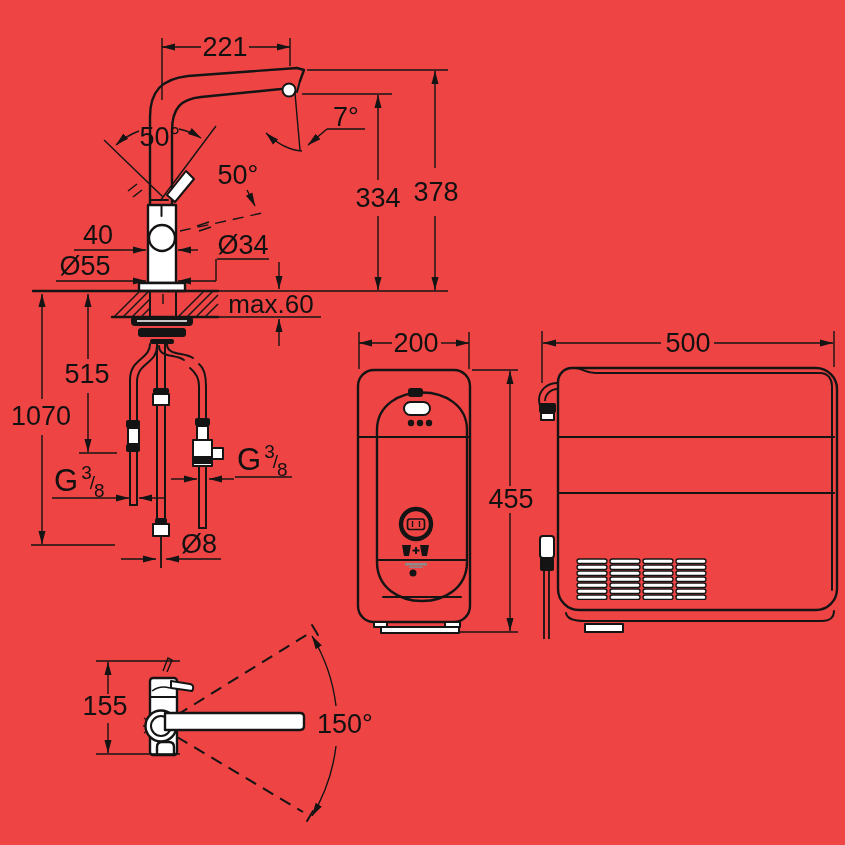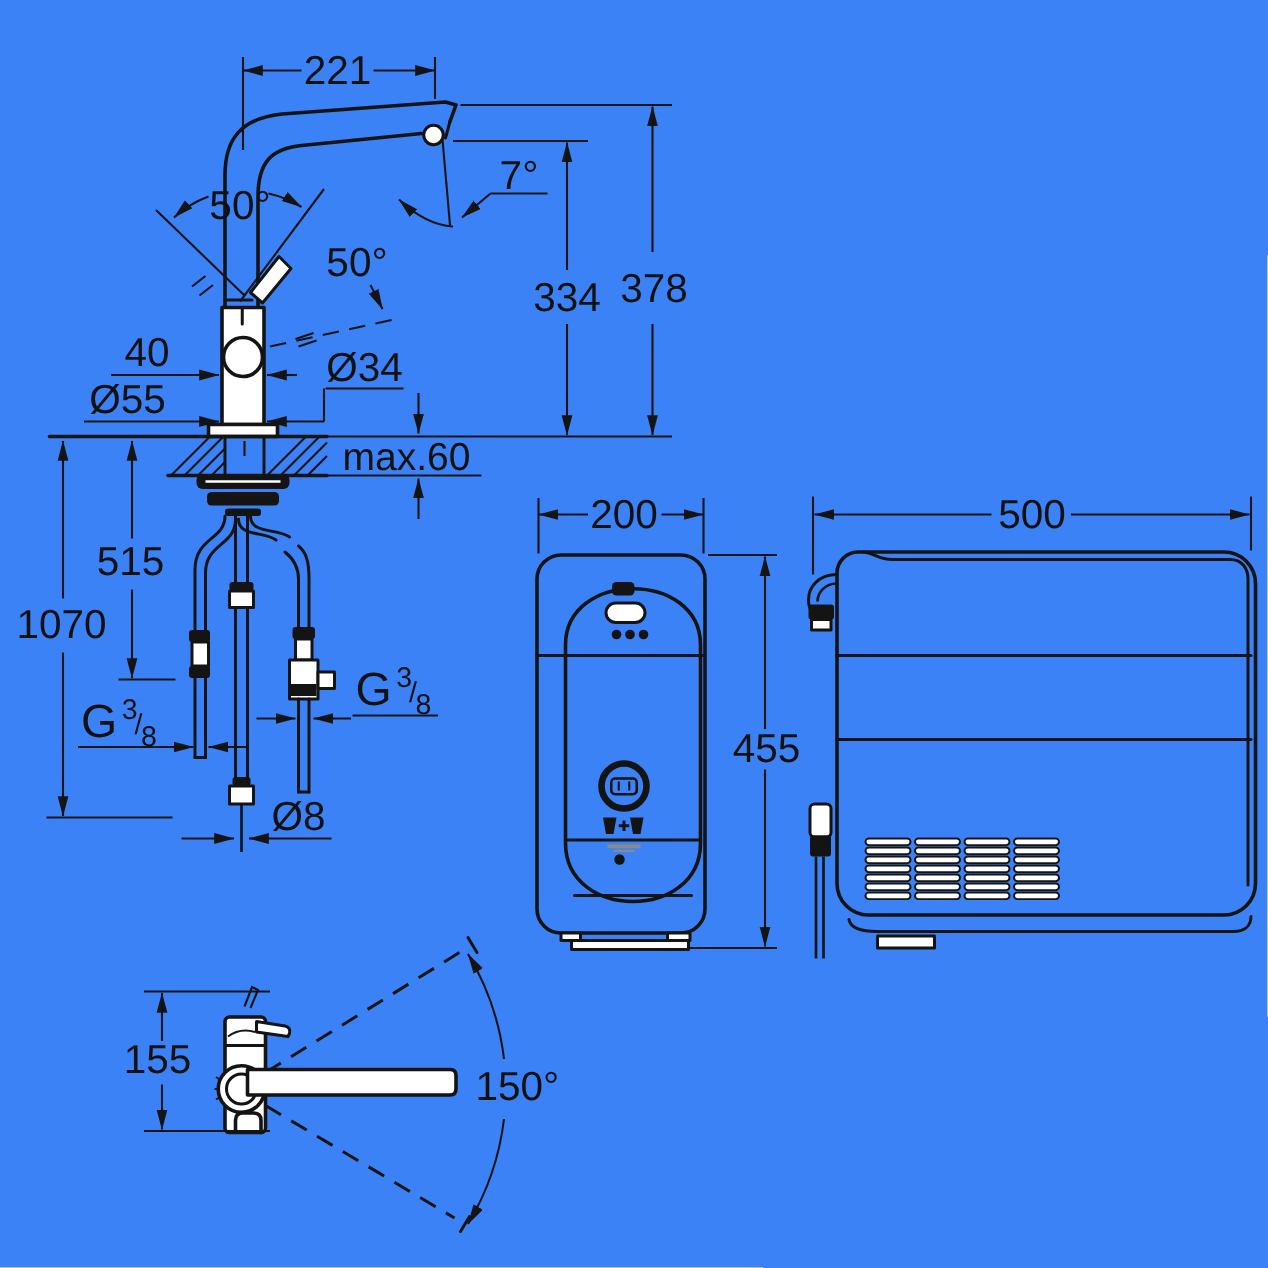--- a/index.html
+++ b/index.html
@@ -1,16 +1,16 @@
 <!DOCTYPE html>
 <html><head>
 <meta charset="utf-8">
 <style>
   html,body{margin:0;padding:0;background:#fff;}
-  .stage{position:relative;width:845px;height:845px;background:#3b82f6;overflow:hidden;text-align:center;}
+  .stage{position:relative;width:845px;height:845px;background:#ef4444;overflow:hidden;text-align:center;}
   svg{position:absolute;left:0;top:0;}
   svg text{font-family:"Liberation Sans","DejaVu Sans",sans-serif;fill:#111;}
   .t27{font-size:27px;}
   .t26{font-size:26px;}
   .t31{font-size:31px;}
   .t19{font-size:19px;}
   .mid{text-anchor:middle;}
   .o{fill:none;stroke:#141414;stroke-width:2.4;stroke-linejoin:round;stroke-linecap:round;}
   .o2{fill:none;stroke:#141414;stroke-width:2;stroke-linejoin:round;stroke-linecap:round;}
   .ow{fill:#ffffff;stroke:#141414;stroke-width:2.4;stroke-linejoin:round;}

